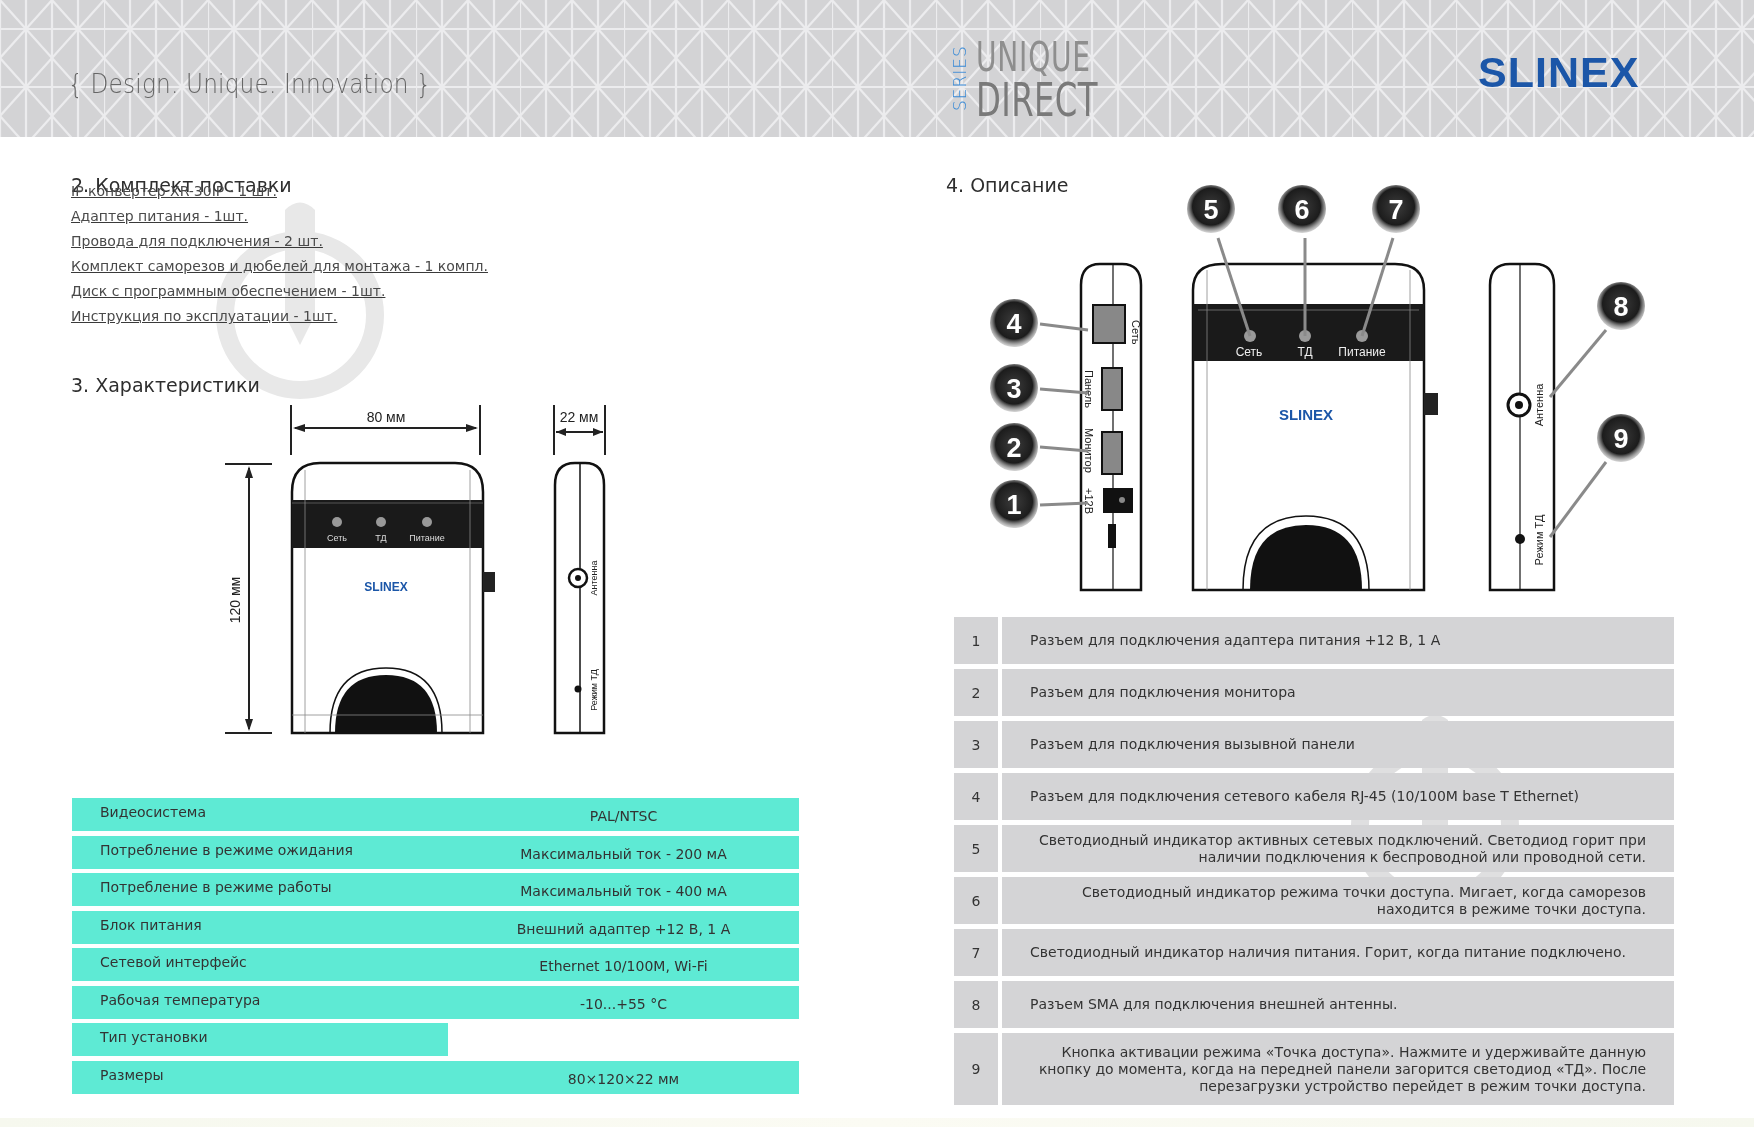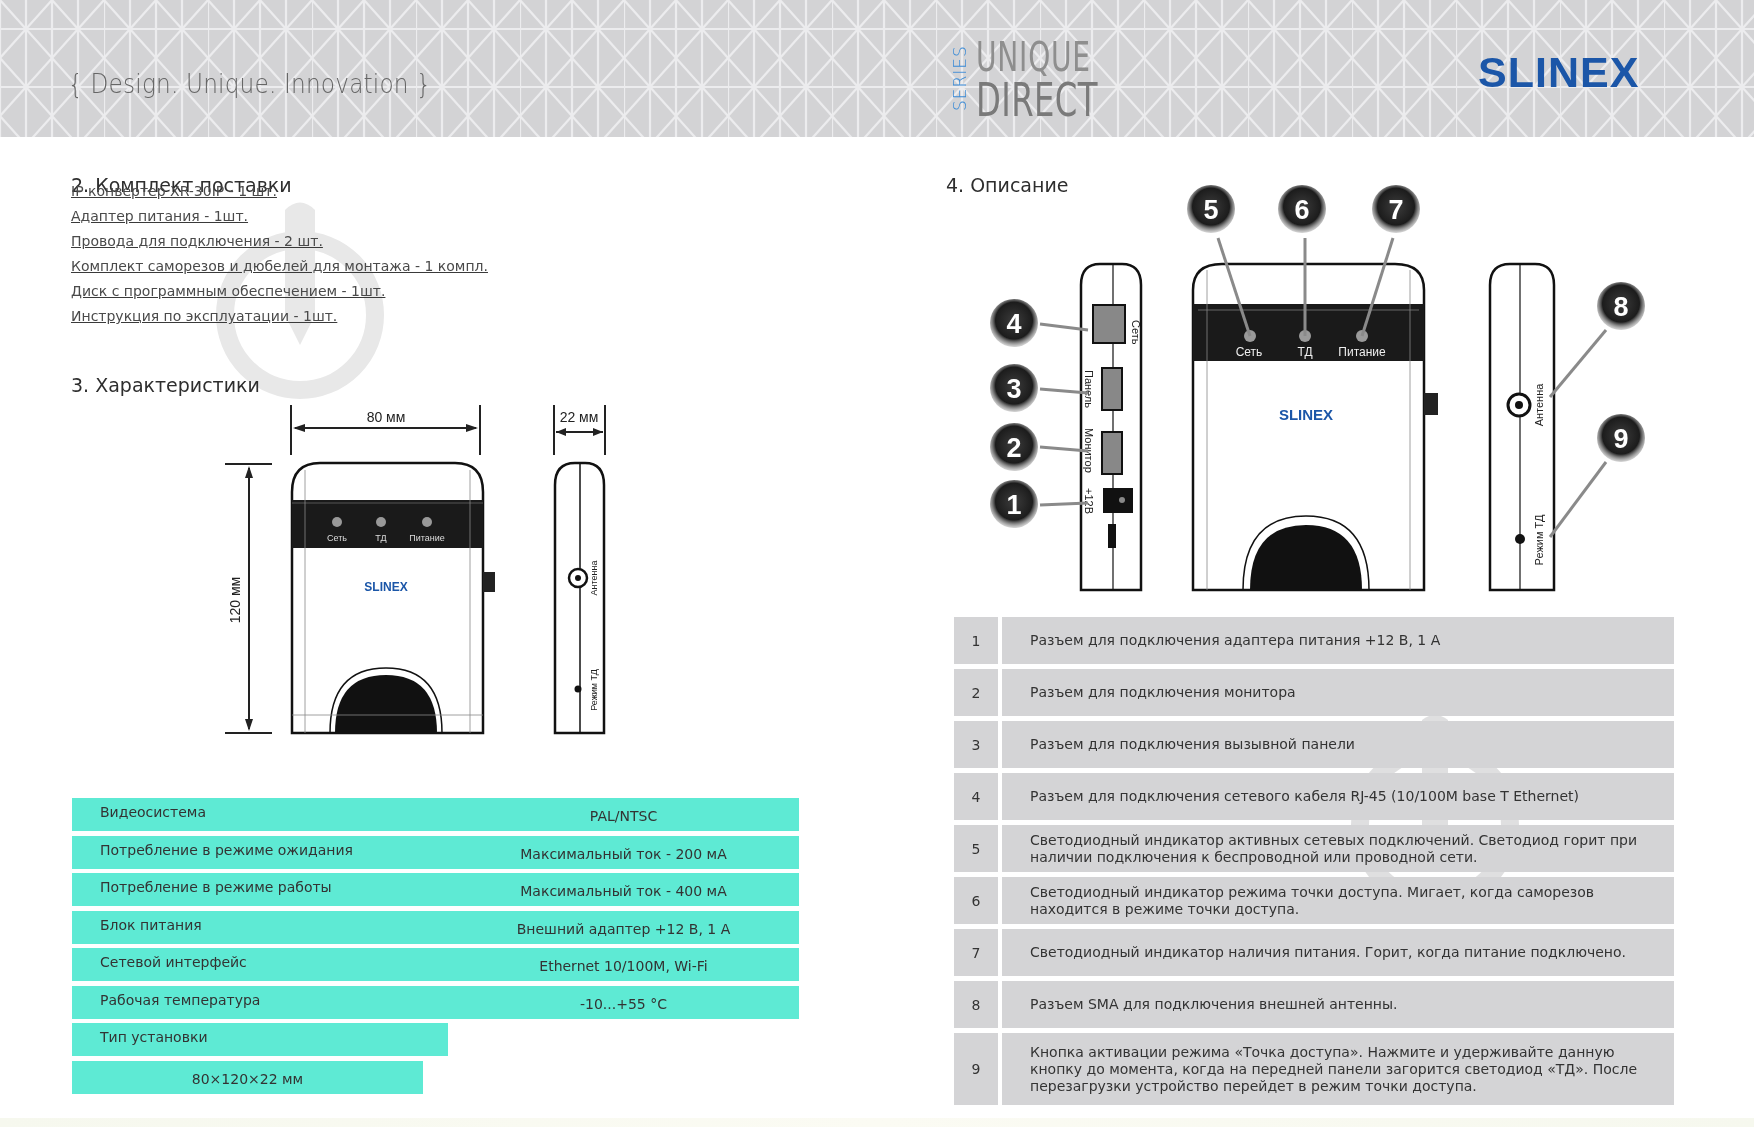--- a/index.html
+++ b/index.html
@@ -66,21 +66,21 @@
 
   
   .desc { position: absolute; left: 954px; top: 617px; width: 720px; }
   .desc-row { display: flex; margin-bottom: 5px; }
   .desc-row .n {
     width: 44px; background: #d4d4d6; font-size: 14px; color: #333;
     display: flex; align-items: center; justify-content: center;
   }
   .desc-row .t {
     flex: 1; margin-left: 4px; background: #d4d4d6; font-size: 14px; color: #333;
-    padding: 0 28px; display: flex; align-items: center; line-height: 17px;
+    padding: 0 28px; display: flex; align-items: center; line-height: 17px; text-align: right;
   }
   .bottom-fade {
     position: absolute; left: 0; top: 1118px; width: 1754px; height: 9px;
     background: linear-gradient(90deg, #f6f8ee, #fbfbf3, #f6f8ee);
   }
 </style>
 </head>
 <body>
 
 <div class="header">
@@ -191,20 +191,21 @@
       <div class="v">Ethernet 10/100M, Wi-Fi</div>
     </div>
   <div class="spec-row">
       <div class="k">Рабочая температура</div>
       <div class="v">-10...+55 °C</div>
     </div>
   <div class="spec-row">
       <div class="k">Тип установки</div>
     </div>
   <div class="spec-row">
+      <div class="k">Размеры</div>
       <div class="v">80×120×22 мм</div>
     </div>
 </div>
 
 <h2 class="section" style="left:946px;top:152px">4. Описание</h2>
 
 <svg width="760" height="420" viewBox="960 180 760 420" style="position:absolute;left:960px;top:180px">
   <defs>
     <radialGradient id="ball" cx="50%" cy="45%" r="55%">
       <stop offset="0%" stop-color="#3c3c3c"></stop>

